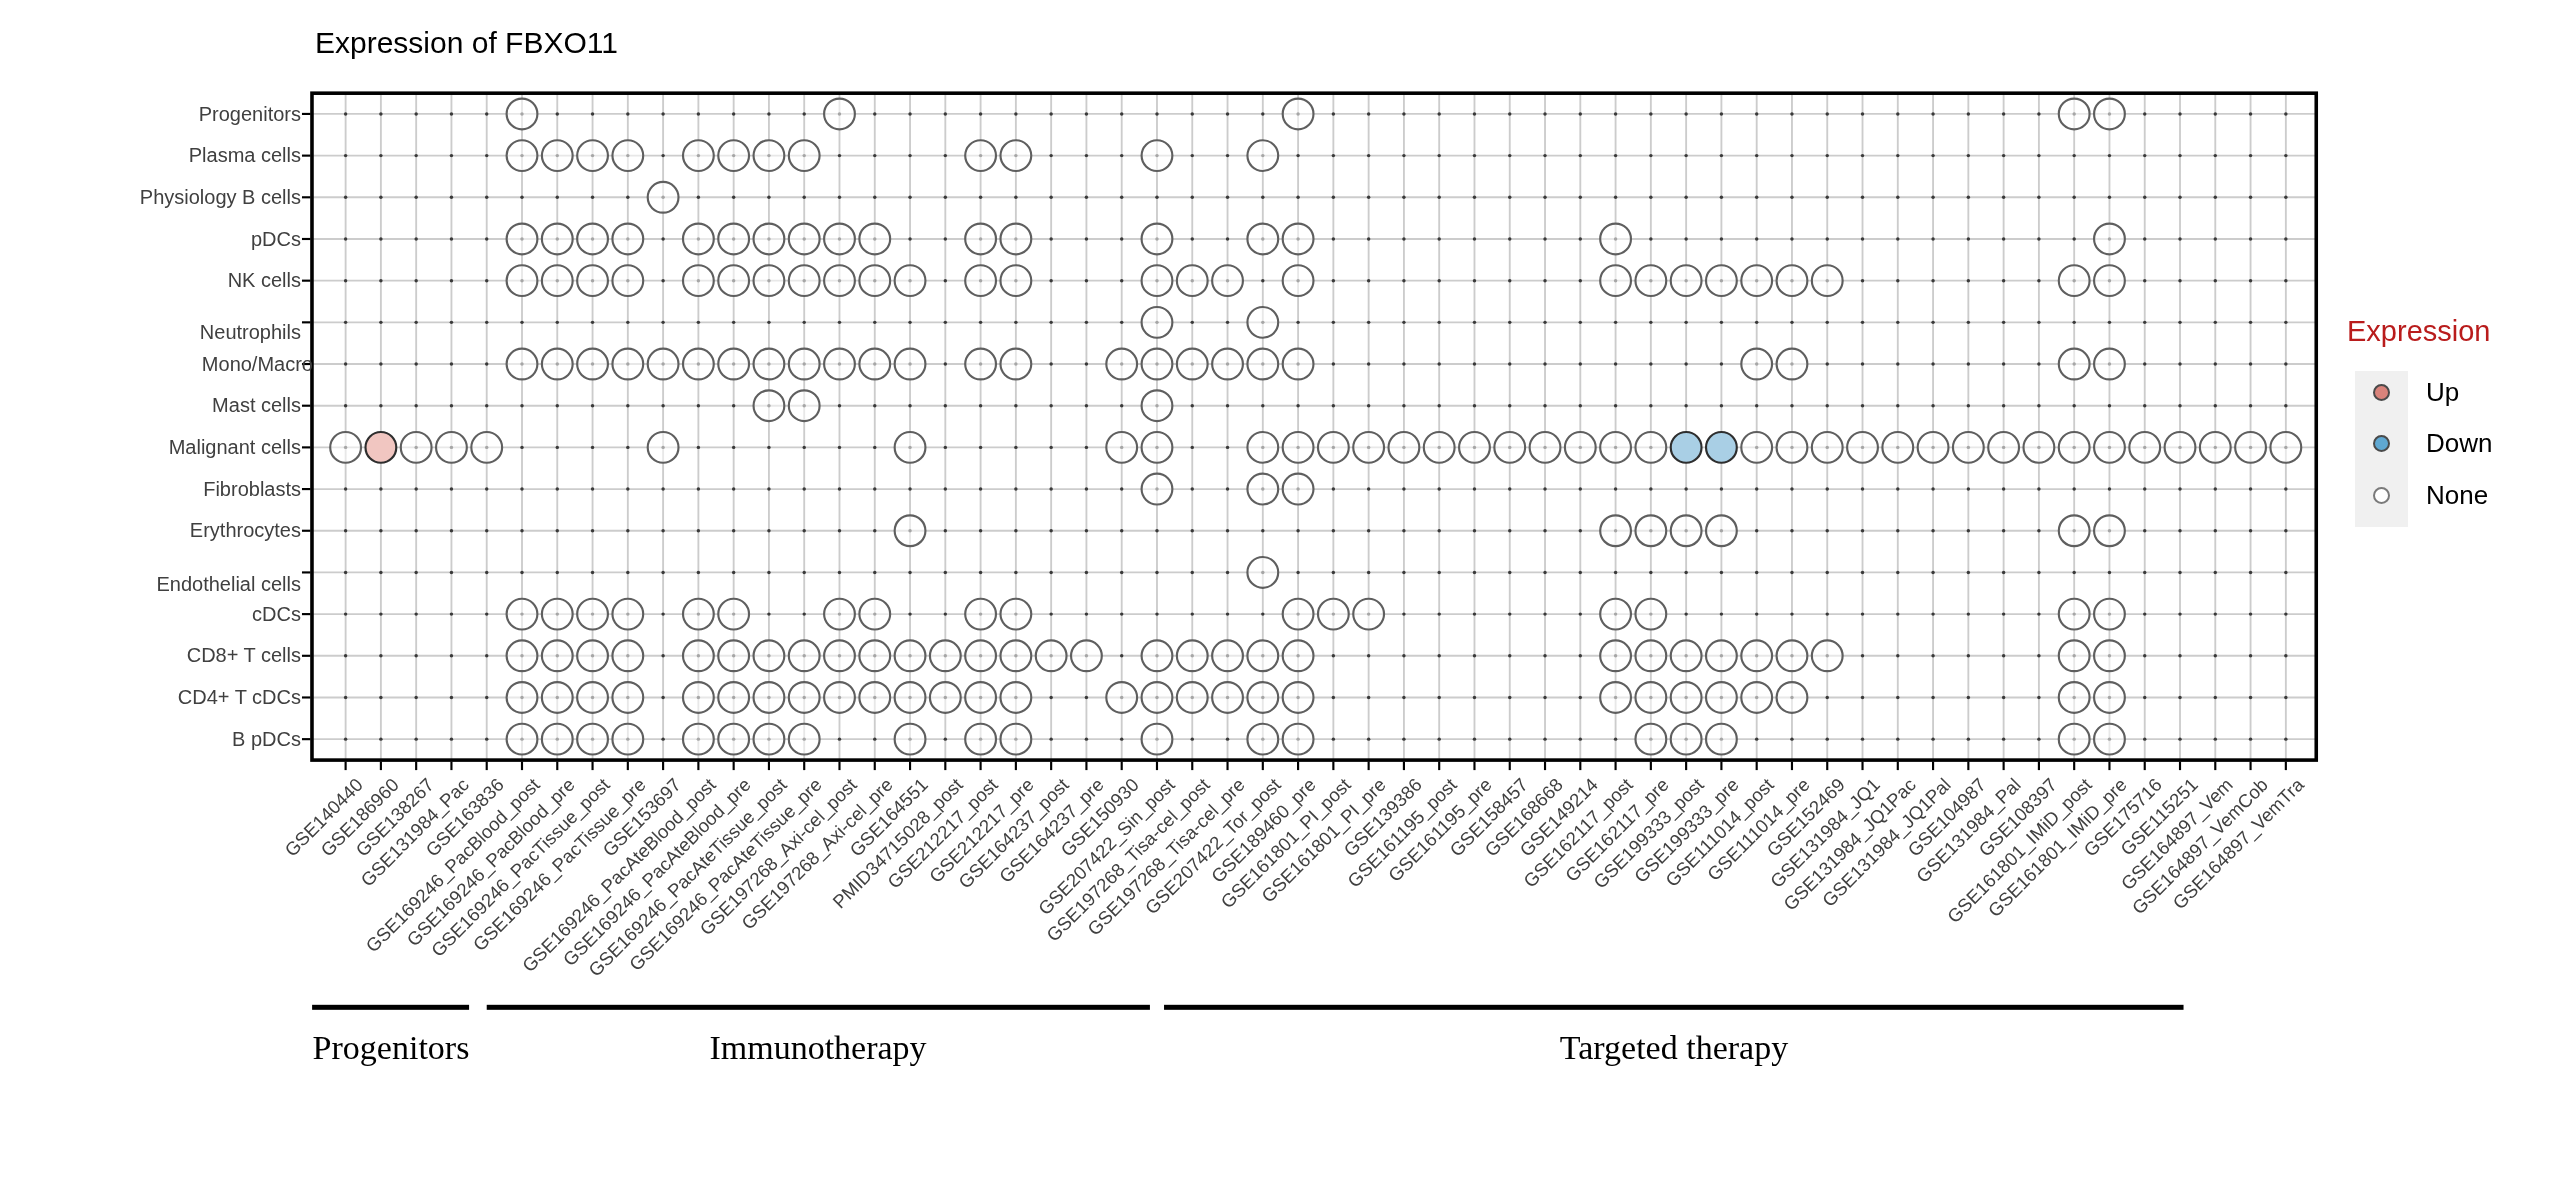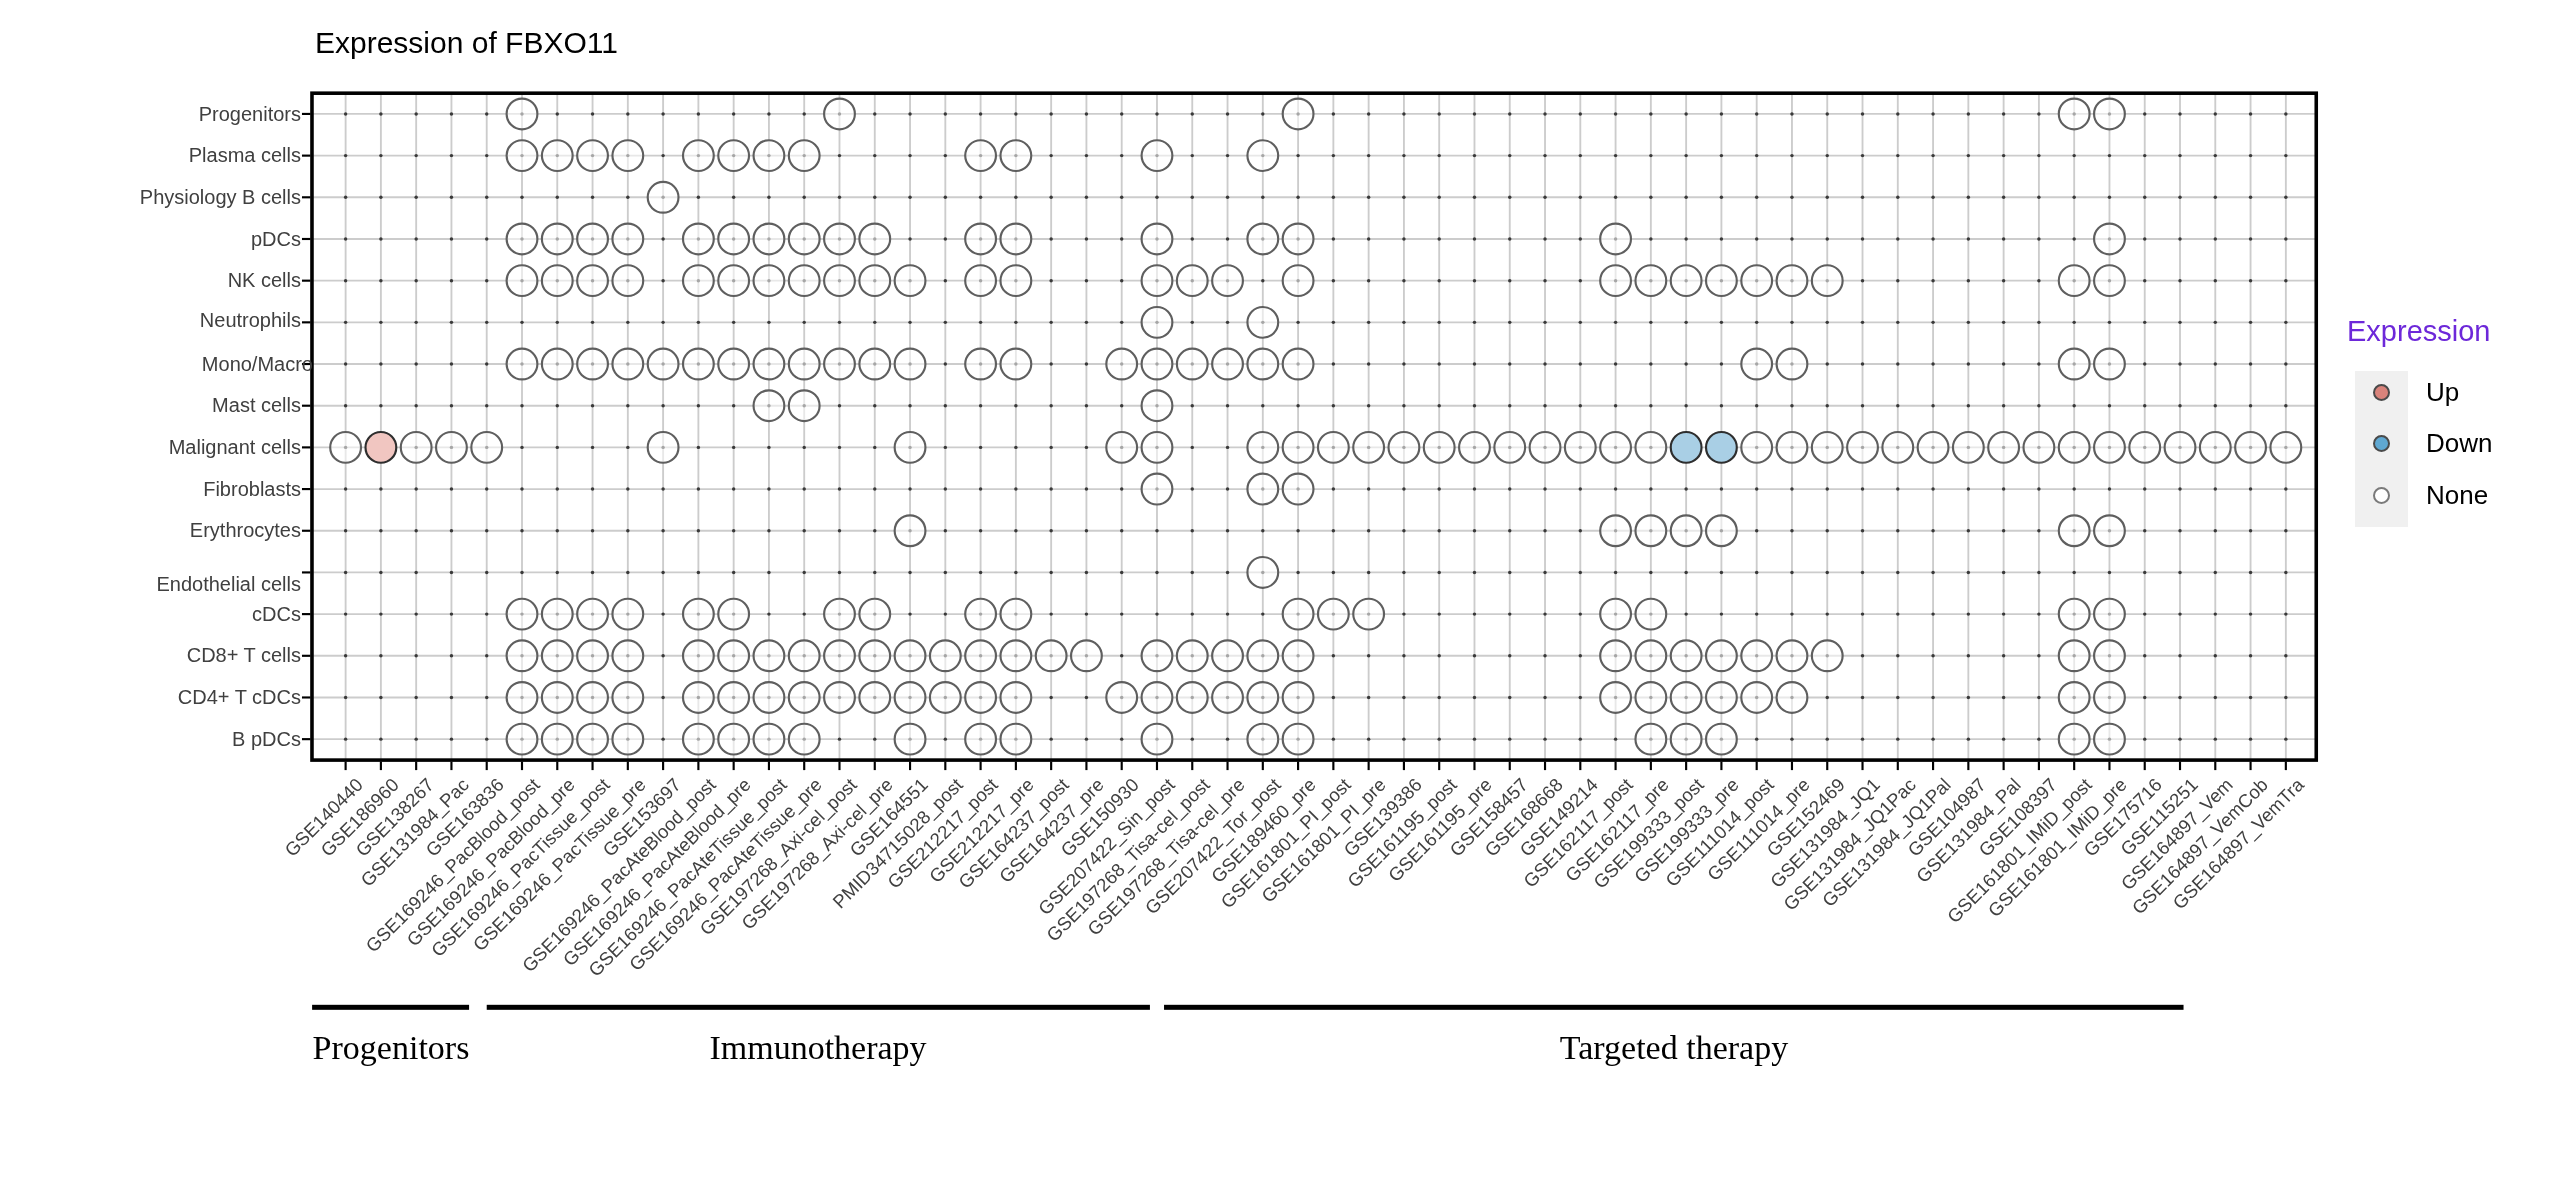--- a/index.html
+++ b/index.html
@@ -7,21 +7,21 @@
           font-family:"Liberation Sans","DejaVu Sans",sans-serif;}
   #plot-svg{position:absolute;left:0;top:0;}
   .page-title{position:absolute;left:315px;top:26px;font-size:30px;color:#000;}
   .ylab{position:absolute;left:0;width:301px;text-align:right;font-size:20px;color:#404040;
         height:24px;line-height:24px;}
   .xlab{position:absolute;width:308px;text-align:right;font-size:18.6px;color:#404040;
         transform-origin:100% 0%;transform:rotate(-45deg);white-space:nowrap;}
   .group-label{position:absolute;font-family:"Liberation Serif","DejaVu Serif",serif;
         font-size:34px;color:#000;text-align:center;transform:translateX(-50%);}
   .legend{position:absolute;left:2347px;top:315px;}
-  .legend-title{font-size:29px;color:#6d28d9;margin-bottom:20px;}
+  .legend-title{font-size:29px;color:#b91c1c;margin-bottom:20px;}
   .legend-strip{position:absolute;left:7.9px;top:56px;width:53px;height:156px;background:#f0f0f0;}
   .legend-item{position:absolute;height:29px;line-height:29px;}
   .legend-key{position:absolute;left:26px;width:17px;height:17px;border-radius:50%;box-sizing:border-box;}
   .legend-label{position:absolute;left:79px;font-size:26px;color:#000;}
 </style>
 </head>
 <body>
 
 <div id="canvas">
   <div class="page-title">Expression of FBXO11</div>
@@ -1306,21 +1306,21 @@
       <rect x="680.2" y="1404" width="926.84" height="7" fill="#000"></rect>
       <rect x="1626.76" y="1404" width="1424.77" height="7" fill="#000"></rect>
     </svg>
 
   <div id="ylabs">
       <div class="ylab" style="top: 102px;">Progenitors</div>
       <div class="ylab" style="top: 143px;">Plasma cells</div>
       <div class="ylab" style="top: 185px;">Physiology B cells</div>
       <div class="ylab" style="top: 227px;">pDCs</div>
       <div class="ylab" style="top: 268px;">NK cells</div>
-      <div class="ylab" style="top: 308px;">Neutrophils</div>
+      <div class="ylab" style="top: 320px;">Neutrophils</div>
       <div class="ylab" style="top: 352px; padding-left: 12px;">Mono/Macro</div>
       <div class="ylab" style="top: 393px;">Mast cells</div>
       <div class="ylab" style="top: 435px;">Malignant cells</div>
       <div class="ylab" style="top: 477px;">Fibroblasts</div>
       <div class="ylab" style="top: 518px;">Erythrocytes</div>
       <div class="ylab" style="top: 572px;">Endothelial cells</div>
       <div class="ylab" style="top: 602px;">cDCs</div>
       <div class="ylab" style="top: 643px;">CD8+ T cells</div>
       <div class="ylab" style="top: 685px;">CD4+ T cDCs</div>
       <div class="ylab" style="top: 727px;">B pDCs</div>

